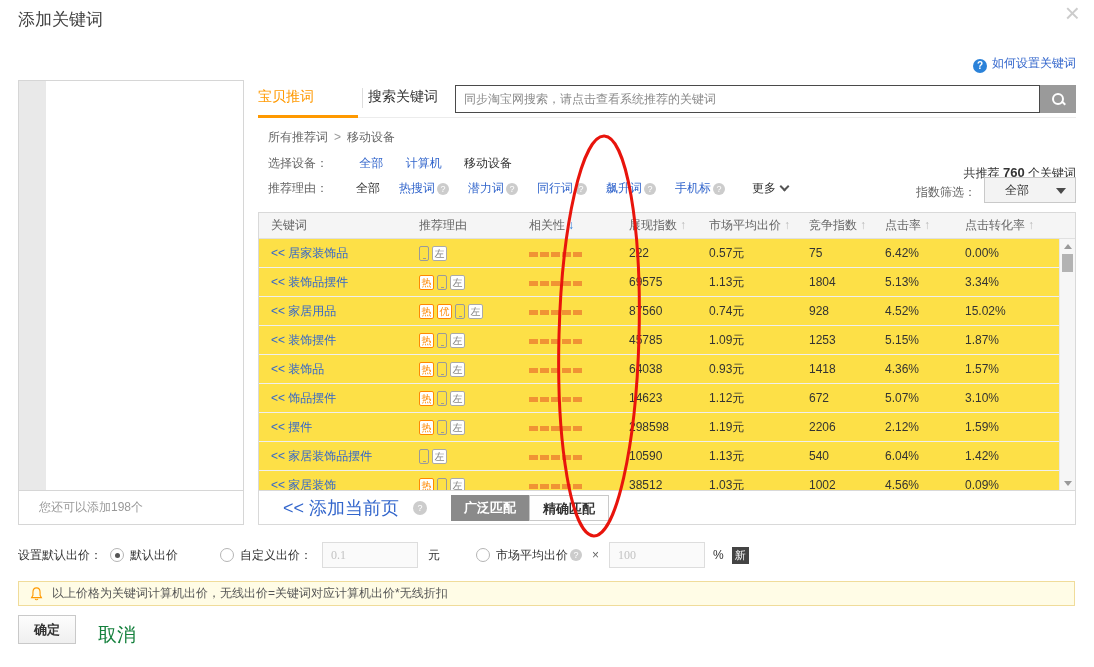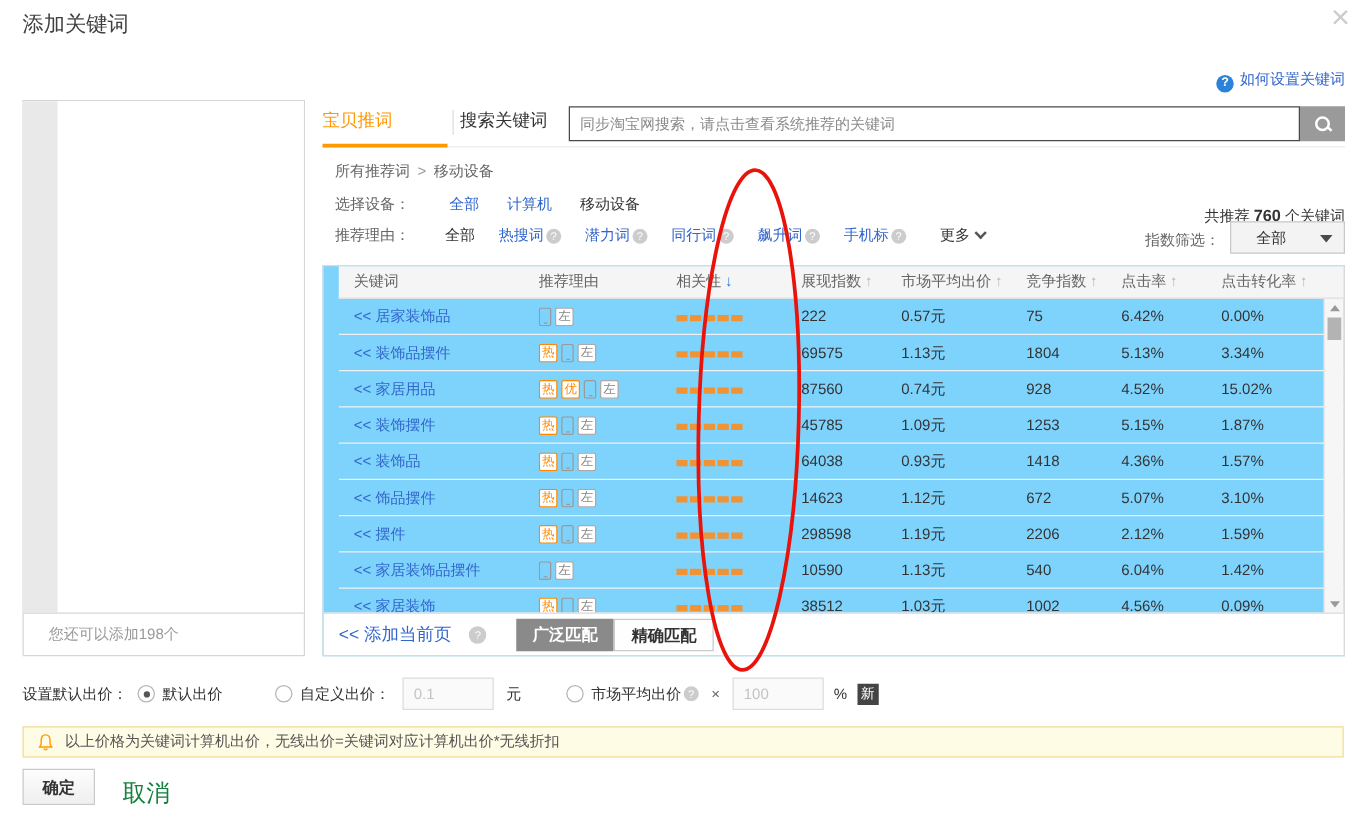--- a/index.html
+++ b/index.html
@@ -59,21 +59,21 @@
   .total { position:absolute; right:0; top:49px; color:#333;margin-top:36px; }
   .total b { font-size:13px; }
   .idx-label { position:absolute; right:100px; top:104px; color:#666; }
   .dropdown { position:absolute; right:0; top:97px; width:92px; height:26px; border:1px solid #c9c9c9;
               background:#f3f3f3; line-height:24px; padding-left:20px; color:#333; cursor:pointer; }
   .dd-arrow { position:absolute; right:9px; top:10px; width:0; height:0;
               border-left:5px solid transparent; border-right:5px solid transparent;
               border-top:6px solid #4a4a4a; }
 
   
-  .table-wrap { position:absolute; left:0; top:132px; width:818px; height:313px; border:1px solid #d9d9d9; background:#7dd3fc;padding-left:12px; }
+  .table-wrap { position:absolute; left:0; top:132px; width:818px; height:313px; border:1px solid #d9d9d9; background:#fde047; }
   .thead { display:flex; height:26px; background:#f5f5f5; border-bottom:1px solid #e0e0e0;
            color:#666; align-items:center; }
   .th, .td { overflow:hidden; white-space:nowrap; }
   .c1 { width:160px; padding-left:12px; }
   .c2 { width:110px; }
   .c3 { width:100px; }
   .c4 { width:80px; }
   .c5 { width:100px; }
   .c6 { width:76px; }
   .c7 { width:80px; }
@@ -94,37 +94,37 @@
   .bar { display:inline-block; width:9px; height:5px; background:#f09334; margin-right:2px; }
   .scrollbar { position:absolute; right:0; top:0; width:16px; height:252px; background:#f6f6f6;
                border-left:1px solid #e8e8e8; }
   .sb-up { position:absolute; top:5px; left:4px; width:0; height:0;
            border-left:4px solid transparent; border-right:4px solid transparent; border-bottom:5px solid #999; }
   .sb-thumb { position:absolute; top:15px; left:2px; width:11px; height:18px; background:#b3b3b3; cursor:pointer; }
   .sb-down { position:absolute; bottom:5px; left:4px; width:0; height:0;
              border-left:4px solid transparent; border-right:4px solid transparent; border-top:5px solid #999; }
   .tfoot { position:absolute; left:0; bottom:0; width:100%; height:34px; border-top:1px solid #d9d9d9;
            display:flex; align-items:center; background:#fff; }
-  .add-page { color:#36c; margin-left:12px; font-size:14px; cursor:pointer; }
+  .add-page { color:#36c; margin-left:24px; font-size:18px; cursor:pointer; }
   .tfoot .q-gray { width:14px; height:14px; line-height:14px; margin-left:14px; }
   .match-btn { height:26px; line-height:26px; padding:0 13px; font-weight:bold; font-size:13px; cursor:pointer; }
   .match-btn.broad { background:#8a8a8a; color:#fff; margin-left:24px; }
   .match-btn.exact { background:#fefefe; border:1px solid #c9c9c9; color:#333; }
 
   
   .annotation { position:absolute; left:554px; top:131px; pointer-events:none; }
 
   
   .bid-row { position:absolute; left:18px; top:540px; height:30px; display:flex; align-items:center; color:#333; }
   .radio { width:14px; height:14px; border:1px solid #b5b5b5; border-radius:50%; background:#fff;
            position:relative; display:inline-block; margin-right:6px; cursor:pointer; flex:none; }
   .radio.checked::after { content:""; position:absolute; left:4px; top:4px; width:5px; height:5px;
                           border-radius:50%; background:#555; }
-  .bid-input { width:73px; height:26px; border:1px solid #ddd; background:#fafafa; color:#bbb;
-               padding:0 8px; font-size:12px; font-family:Liberation Sans, sans-serif; }
+  .bid-input { width:96px; height:26px; border:1px solid #ddd; background:#fafafa; color:#bbb;
+               padding:0 8px; font-size:12px; font-family:Liberation Serif, serif; }
   .bid-input::placeholder { color:#c3c3c3; }
   .mult { color:#666; margin:0 10px; }
   .new-badge { width:17px; height:17px; background:#444; color:#fff; text-align:center;
                line-height:17px; font-size:11px; display:inline-block; margin-left:8px; }
   .sp8 { margin-right:8px; } .sp10 { margin-right:10px; } .sp40 { margin-right:42px; } .sp36 { margin-right:36px; }
 
   
   .warning { position:absolute; left:18px; top:581px; width:1057px; height:25px; background:#fffce6;
              border:1px solid #f0dc9a; display:flex; align-items:center; padding-left:10px;
              color:#555; gap:8px; }

